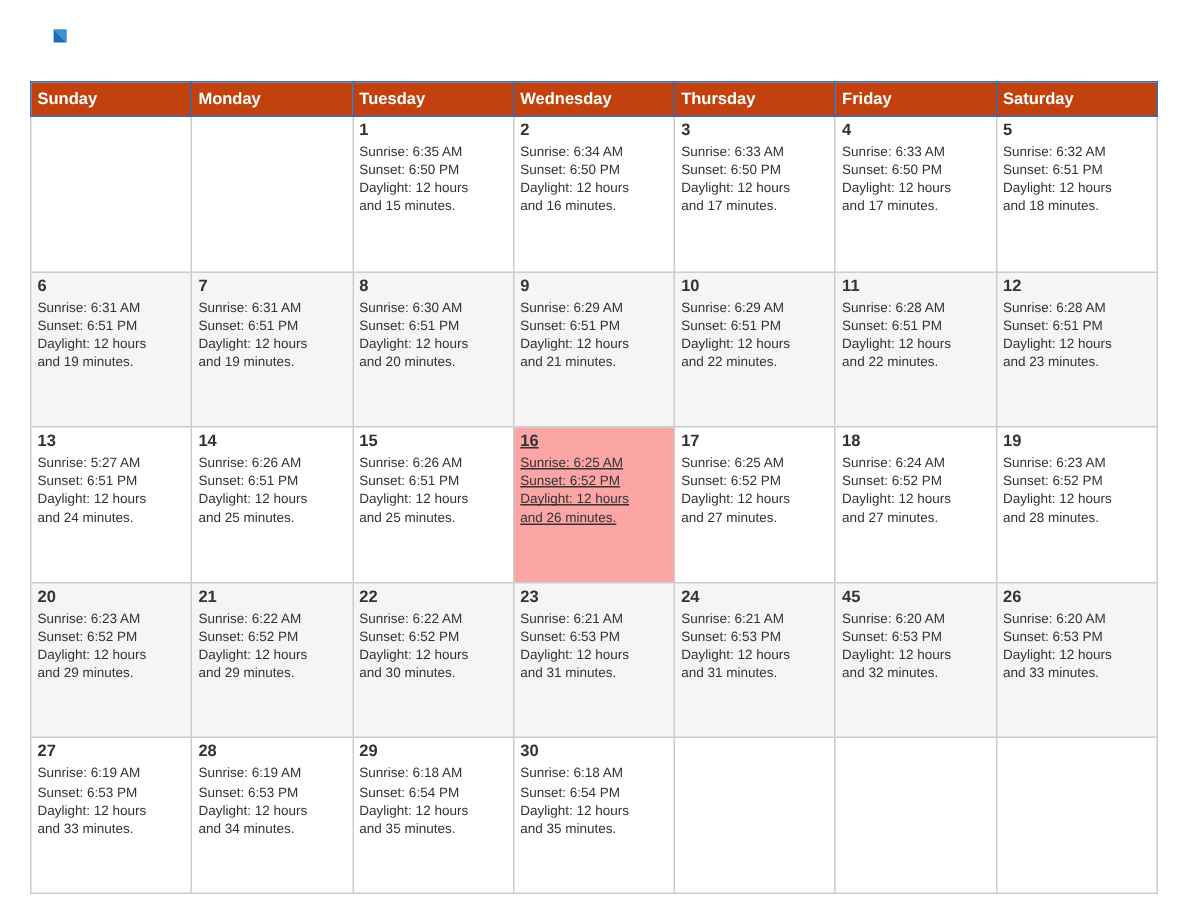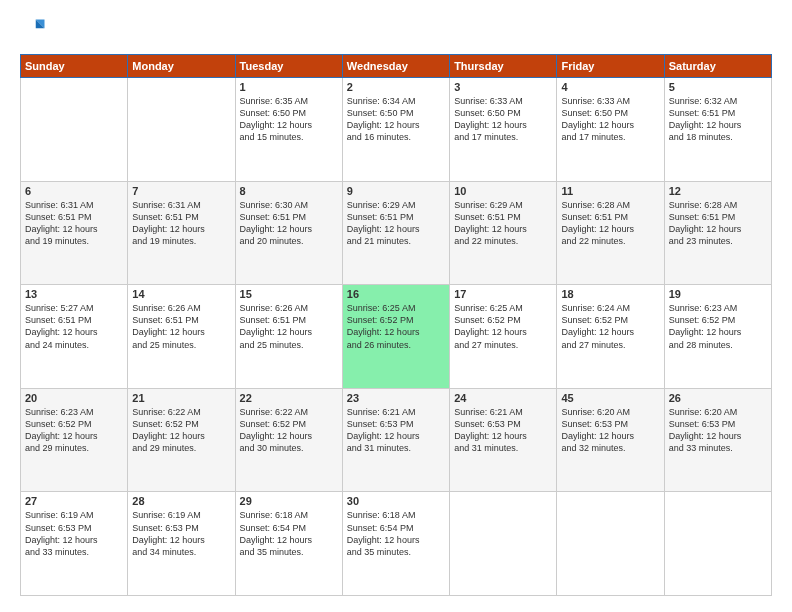--- a/index.html
+++ b/index.html
@@ -239,21 +239,21 @@
 Daylight: 12 hours
 and 25 minutes.</div>
           </td>
           <td style="background: rgb(255, 255, 255);">
             <span class="day-num">15</span>
             <div class="day-info" style="white-space: pre-line;">Sunrise: 6:26 AM
 Sunset: 6:51 PM
 Daylight: 12 hours
 and 25 minutes.</div>
           </td>
-          <td style="background: #86efac;">
+          <td style="background: #fca5a5; text-decoration: underline;">
             <span class="day-num">16</span>
             <div class="day-info" style="white-space: pre-line;">Sunrise: 6:25 AM
 Sunset: 6:52 PM
 Daylight: 12 hours
 and 26 minutes.</div>
           </td>
           <td style="background: rgb(255, 255, 255); margin-left: 12px;">
             <span class="day-num">17</span>
             <div class="day-info" style="white-space: pre-line;">Sunrise: 6:25 AM
 Sunset: 6:52 PM

